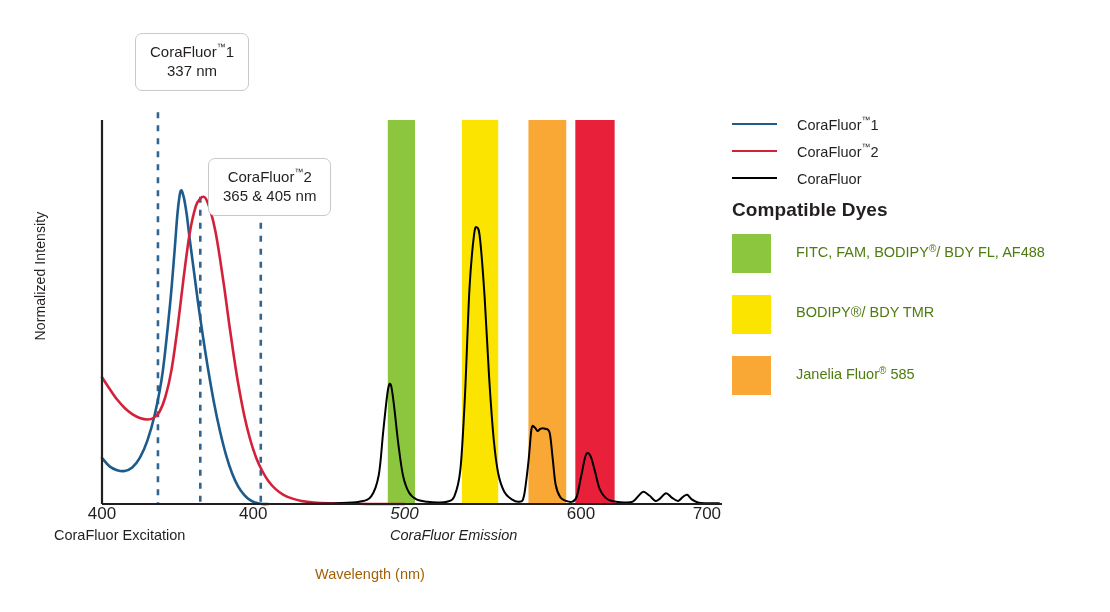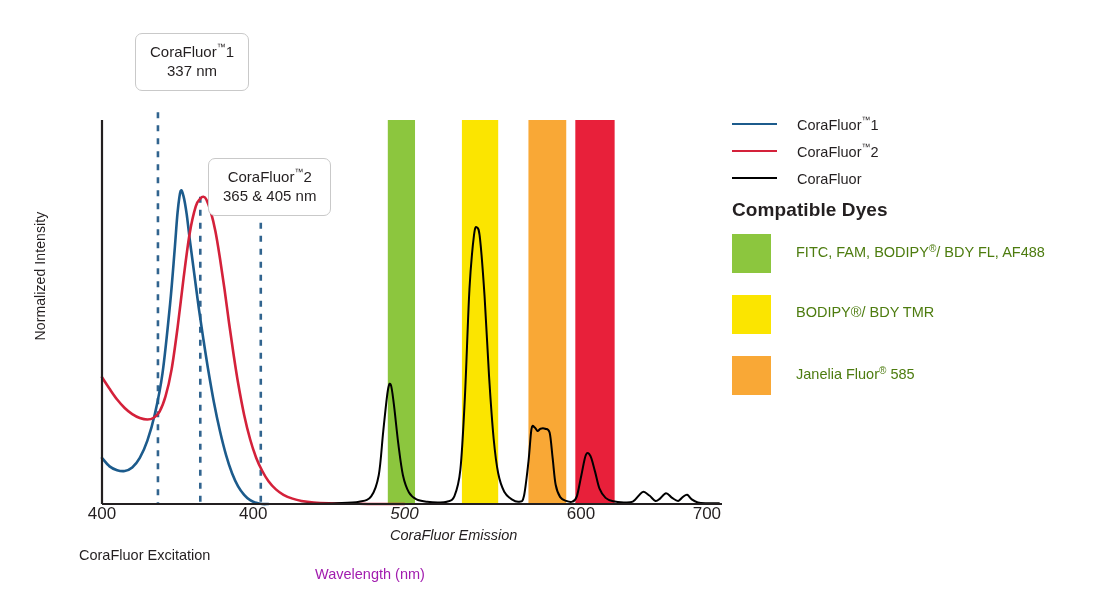--- a/index.html
+++ b/index.html
@@ -42,21 +42,21 @@
     font-size:14.5px;
     color:#231f20;
     text-align:center;
     top:527px;
   }
   .x-axis-title{
     position:absolute;
     top:566px;left:0;width:740px;
     text-align:center;
     font-size:14.5px;
-    color:#a21caf;
+    color:#a16207;
   }
 
   
   .callout{
     position:absolute;
     background:#ffffff;
     border:1px solid #c9c9c9;
     border-radius:7px;
     padding:8px 14px 9px 14px;
     text-align:center;
@@ -134,21 +134,21 @@
       </svg>
 
     <div class="y-axis-title">Normalized Intensity</div>
 
     <div class="x-tick-label" id="xt0" style="left: 67px;">400</div>
     <div class="x-tick-label" id="xt1" style="left: 218.22px;">400</div>
     <div class="x-tick-label" id="xt2" style="left: 369.439px; font-style: italic;">500</div>
     <div class="x-tick-label" id="xt3" style="left: 546px;">600</div>
     <div class="x-tick-label" id="xt4" style="left: 671.878px;">700</div>
 
-    <div class="x-sub-label" id="xsub0" style="left: 0px; width: 740px; text-align: left; padding-left: 79px; box-sizing: border-box; margin-top: 20px;">CoraFluor Excitation</div>
+    <div class="x-sub-label" id="xsub0" style="left: 0px; width: 740px; text-align: left; padding-left: 54px; box-sizing: border-box;">CoraFluor Excitation</div>
     <div class="x-sub-label" id="xsub1" style="left: 0px; width: 740px; text-align: left; padding-left: 390.049px; box-sizing: border-box; font-style: italic;">CoraFluor Emission</div>
 
     <div class="x-axis-title">Wavelength (nm)</div>
 
     <div class="callout" id="callout-0" style="left:135px;top:33px;">
       <span class="ln"><span>CoraFluor</span><span class="tm">™</span><span>1</span></span>
       <span class="ln">337 nm</span>
     </div>
 
     <div class="callout" id="callout-1" style="left:208px;top:158px;">

